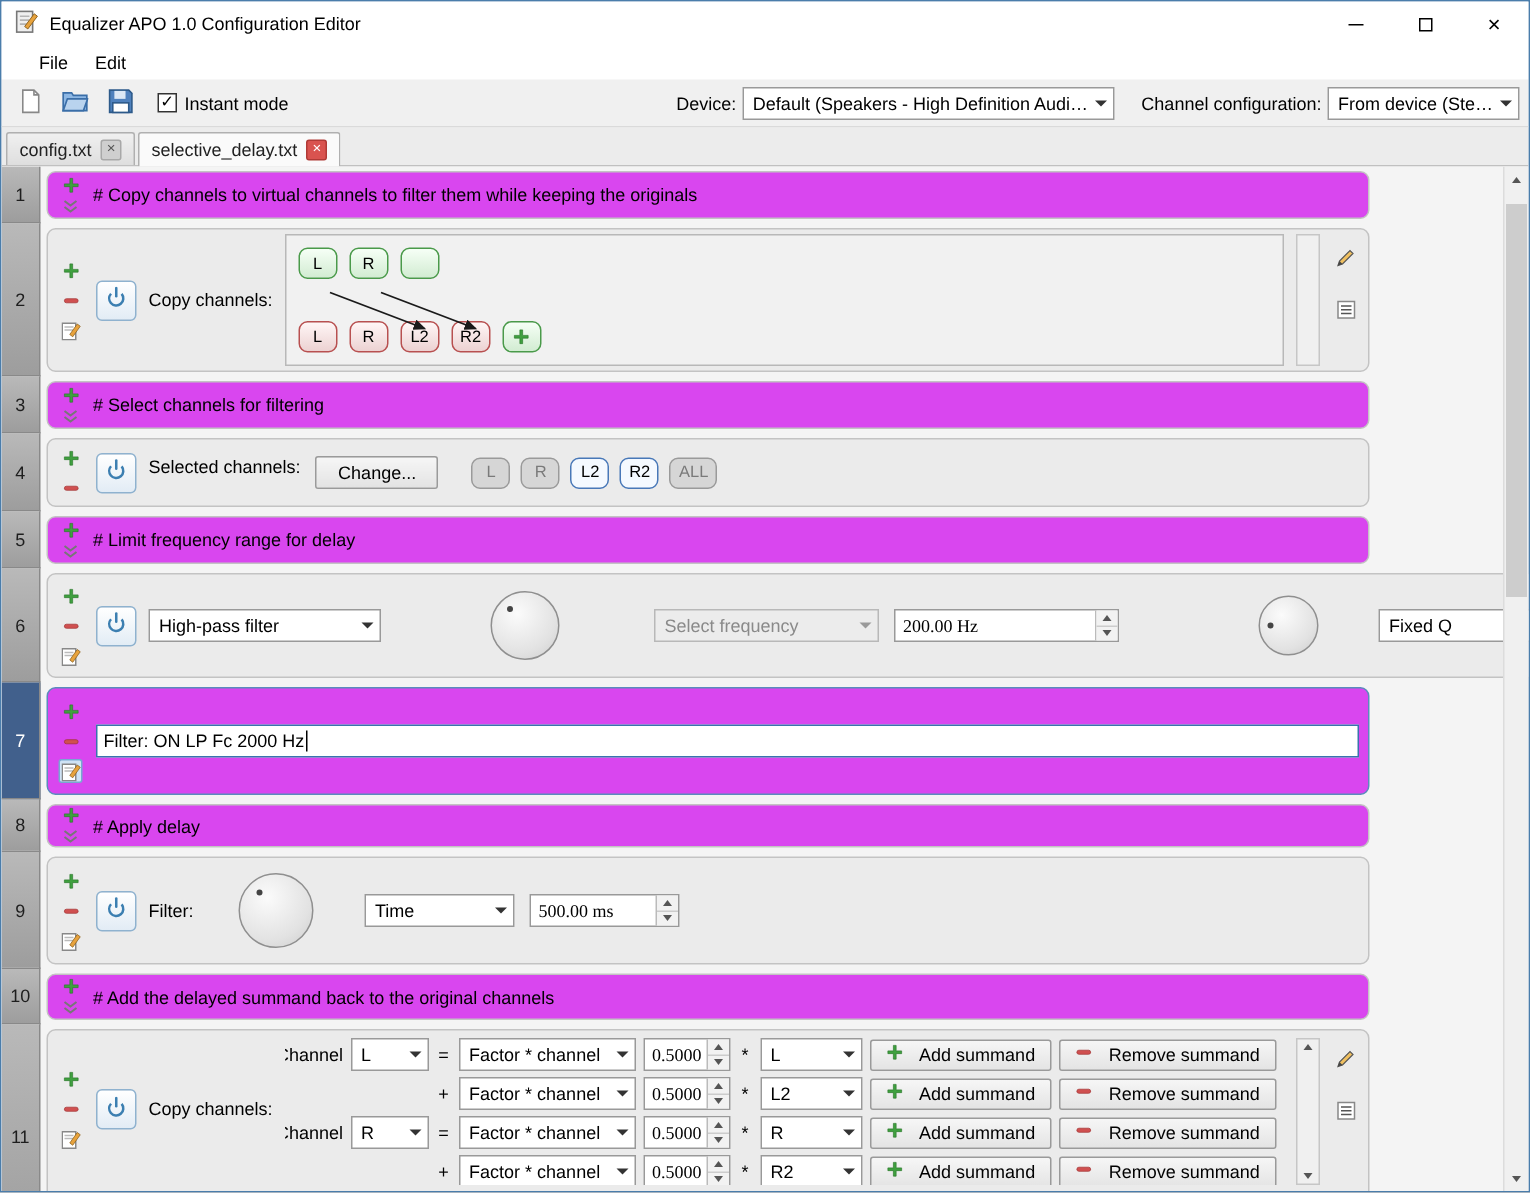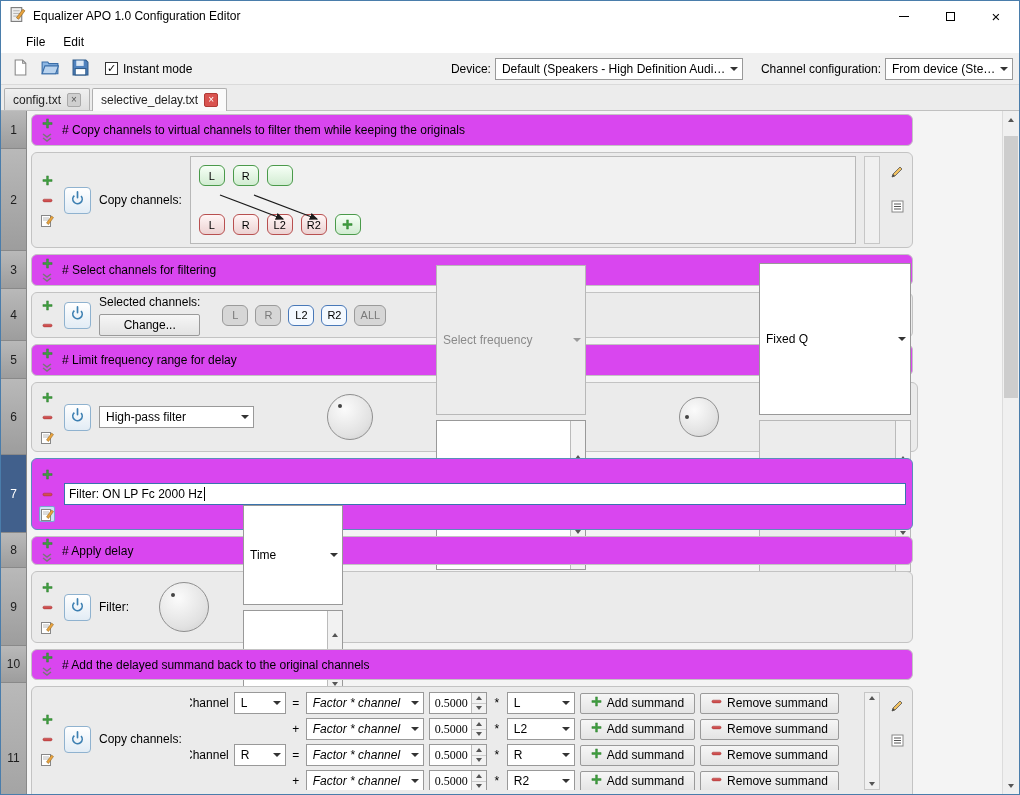--- a/index.html
+++ b/index.html
@@ -31,21 +31,21 @@
 .combo.disabled .arr{border-top-color:#9a9a9a;}
 .spin{height:22px;background:#fff;border:1px solid #999;display:flex;align-items:stretch;}
 .spin .spin-val{flex:1;padding:0 5px;white-space:nowrap;display:flex;align-items:center;overflow:hidden;font-family:Liberation Serif, serif;}
 .spin .spin-btns{width:15px;border-left:1px solid #bbb;display:flex;flex-direction:column;}
 .spin .sb{flex:1;display:flex;align-items:center;justify-content:center;background:#f2f2f2;}
 .spin .sb:first-child{border-bottom:1px solid #ccc;}
 .spin.disabled{background:#ececec;color:#8a8a8a;border-color:#b8b8b8;}
 .tri-up{width:0;height:0;border-left:3px solid transparent;border-right:3px solid transparent;border-bottom:4px solid #555;}
 .tri-down{width:0;height:0;border-left:3px solid transparent;border-right:3px solid transparent;border-top:4px solid #555;}
 .w52{width:52px;flex:0 0 52px;}.w58{width:58px;flex:0 0 58px;}.w68{width:68px;flex:0 0 68px;}
-.w100{width:100px;flex:0 0 100px;}.w118{width:118px;flex:0 0 118px;font-style:italic;}
+.w100{width:100px;flex:0 0 100px;}.w118{width:118px;flex:0 0 118px;}
 .w150{width:150px;flex:0 0 150px;}.w152{width:152px;flex:0 0 152px;}.w155{width:155px;flex:0 0 155px;}
 .w248{width:248px;flex:0 0 248px;}.w128{width:128px;flex:0 0 128px;}
 
 .tabbar{flex:0 0 26px;background:#ececec;display:flex;align-items:flex-end;padding:3px 0 0 3px;border-bottom:1px solid #c0c0c0;}
 .tab{height:22px;display:flex;align-items:center;gap:6px;padding:0 8px;border:1px solid #b0b0b0;border-bottom:none;border-radius:2px 2px 0 0;background:linear-gradient(#f0f0f0,#dedede);margin-right:2px;color:#222;}
 .tab.active{background:#fafafa;height:23px;margin-bottom:-1px;}
 .tab-close{width:14px;height:14px;border-radius:2px;display:flex;align-items:center;justify-content:center;font-size:10px;line-height:1;}
 .tab-close.gray{background:#cfcfcf;color:#555;border:1px solid #a8a8a8;}
 .tab-close.red{background:#d9534f;color:#fff;border:1px solid #b03a36;}
 
@@ -67,42 +67,42 @@
 .copy-widget{position:relative;flex:1;align-self:stretch;background:#f1f1f1;border:1px solid #b8b8b8;padding:8px;display:flex;flex-direction:column;justify-content:space-between;overflow:hidden;}
 .ch-row{display:flex;gap:8px;}
 .ch-badge{width:26px;height:21px;border-radius:6px;display:flex;align-items:center;justify-content:center;font-size:11px;flex:0 0 26px;}
 .ch-badge.green{border:1px solid #4a9a4a;background:linear-gradient(#f6fff6,#d2ecd2);}
 .ch-badge.red{border:1px solid #b85050;background:linear-gradient(#fff6f6,#ecd2d2);}
 .ch-badge.blue{border:1px solid #4878b8;background:#f4f9ff;}
 .ch-badge.gray{border:1px solid #9a9a9a;background:#d6d6d6;color:#7a7a7a;}
 .copy-arrows{position:absolute;left:8px;top:8px;pointer-events:none;}
 .mini-scroll{width:16px;flex:0 0 16px;align-self:stretch;background:#f0f0f0;border:1px solid #c6c6c6;display:flex;flex-direction:column;align-items:center;justify-content:space-between;padding:3px 0;}
 .side-icons{display:flex;flex-direction:column;gap:18px;align-self:flex-start;padding-top:8px;width:18px;flex:0 0 18px;align-items:center;}
-.stack{display:flex;flex-direction:column;gap:5px;}
+.stack{display:flex;gap:10px;}
 .push-btn{height:22px;padding:0 14px;background:linear-gradient(#f6f6f6,#e3e3e3);border:1px solid #9a9a9a;border-radius:2px;display:flex;align-items:center;justify-content:center;font-family:inherit;font-size:12px;}
 .badge-row{display:flex;gap:7px;margin-left:14px;}
 .knob{border-radius:50%;border:1px solid #8f8f8f;background:radial-gradient(circle at 38% 32%,#fbfbfb,#e2e2e2 65%,#cccccc);position:relative;flex:0 0 auto;}
 .knob .dot{position:absolute;width:4px;height:4px;border-radius:50%;background:#444;}
 .k46{width:46px;height:46px;margin-left:65px;}
 .k46 .dot{top:9px;left:10px;}
 .k40{width:40px;height:40px;margin-left:85px;}
 .k40 .dot{top:17px;left:5px;}
 .k50{width:50px;height:50px;margin-left:22px;}
 .k50 .dot{top:10px;left:11px;}
 .stack-freq{margin-left:55px;}
 .stack-q{margin-left:32px;}
 .stack-delay{margin-left:26px;justify-content:center;}
 .cmd-input{flex:1;height:22px;background:#fff;border:1px solid #3973ad;display:flex;align-items:center;padding:0 4px;overflow:hidden;white-space:nowrap;}
 .caret{width:1px;height:14px;background:#000;margin-left:1px;flex:0 0 1px;}
 
 .summand-area{flex:1;height:98px;overflow:hidden;display:flex;flex-direction:column;gap:4px;align-self:flex-start;margin-top:2px;}
 .sline{display:flex;align-items:center;gap:5px;height:22px;flex:0 0 22px;}
 .chan-cell{width:96px;flex:0 0 96px;display:flex;align-items:center;gap:5px;justify-content:flex-end;}
 .op{width:10px;flex:0 0 10px;text-align:center;}
-.small-btn{height:21px;display:flex;align-items:center;gap:5px;padding:0 10px;background:linear-gradient(#f6f6f6,#e4e4e4);border:1px solid #9a9a9a;border-radius:2px;white-space:nowrap;font-family:inherit;font-size:12px;}
+.small-btn{height:21px;display:flex;align-items:center;gap:11px;padding:0 10px;background:linear-gradient(#f6f6f6,#e4e4e4);border:1px solid #9a9a9a;border-radius:2px;white-space:nowrap;font-family:inherit;font-size:12px;}
 .ms-tall{align-self:flex-start;height:98px;margin-top:2px;}
 
 .vscroll{width:17px;flex:0 0 17px;background:#f0f0f0;border-left:1px solid #dcdcdc;display:flex;flex-direction:column;margin-left:auto;}
 .sb-btn{height:17px;flex:0 0 17px;display:flex;align-items:center;justify-content:center;}
 .sb-track{flex:1;position:relative;}
 .sb-thumb{position:absolute;left:1px;right:1px;top:8px;height:262px;background:#cdcdcd;}
 .comment-panel-pad{gap:6px;}
 </style>
 </head>
 <body>

